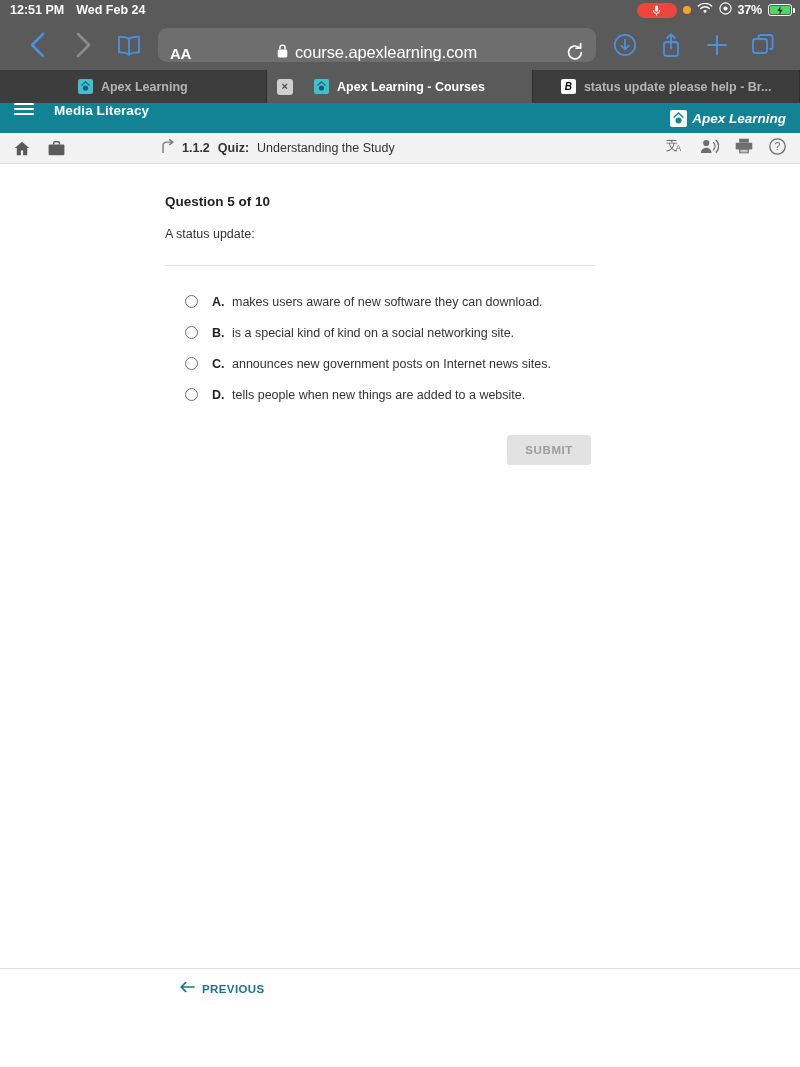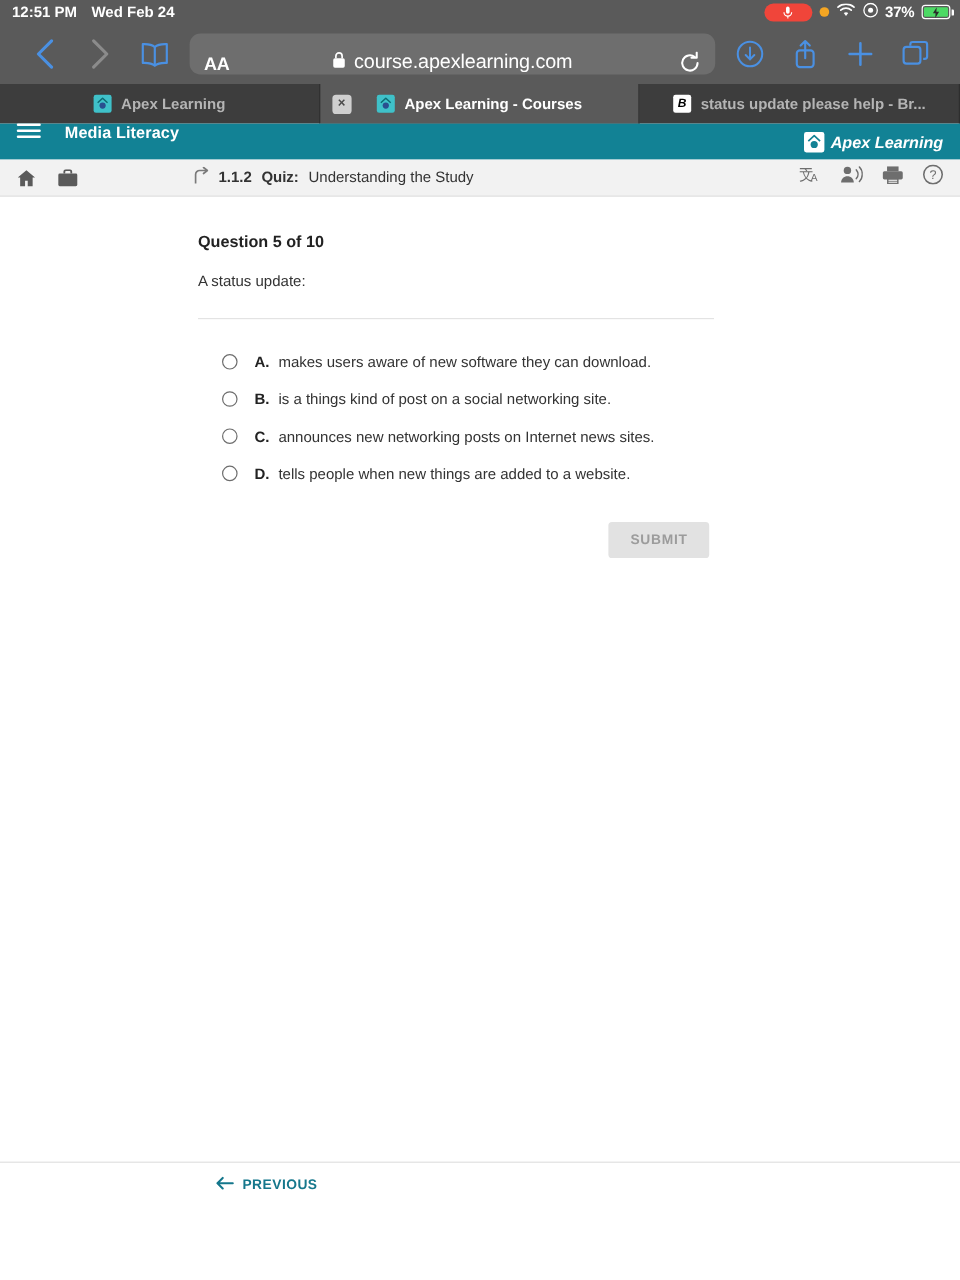--- a/index.html
+++ b/index.html
@@ -355,21 +355,21 @@
     bottom: 0;
     height: 38px;
     background: #ffffff;
     border-top: 1px solid #e0e0e0;
     display: flex;
     align-items: center;
   }
   .prev-btn {
     margin-left: 180px;
     display: flex;
-    align-items: center;
+    align-items: flex-end;
     gap: 7px;
     color: #15778c;
     font-size: 11.5px;
     font-weight: bold;
     letter-spacing: 0.4px;
   }
   .page-body { position: relative; height: 903px; }
 </style>
 </head>
 <body>
@@ -582,26 +582,26 @@
       <hr class="q-divider">
       <div class="options">
         <div class="option">
           <span class="radio"></span>
           <span class="opt-letter">A.</span>
           <span class="opt-text">makes users aware of new software they can download.</span>
         </div>
         <div class="option">
           <span class="radio"></span>
           <span class="opt-letter">B.</span>
-          <span class="opt-text">is a things kind of post on a social networking site.</span>
+          <span class="opt-text">is a special kind of kind on a social networking site.</span>
         </div>
         <div class="option">
           <span class="radio"></span>
           <span class="opt-letter">C.</span>
-          <span class="opt-text">announces new networking posts on Internet news sites.</span>
+          <span class="opt-text">announces new government posts on Internet news sites.</span>
         </div>
         <div class="option">
           <span class="radio"></span>
           <span class="opt-letter">D.</span>
           <span class="opt-text">tells people when new things are added to a website.</span>
         </div>
       </div>
       <div class="submit-row">
         <button class="submit-btn" disabled="">SUBMIT</button>
       </div>

